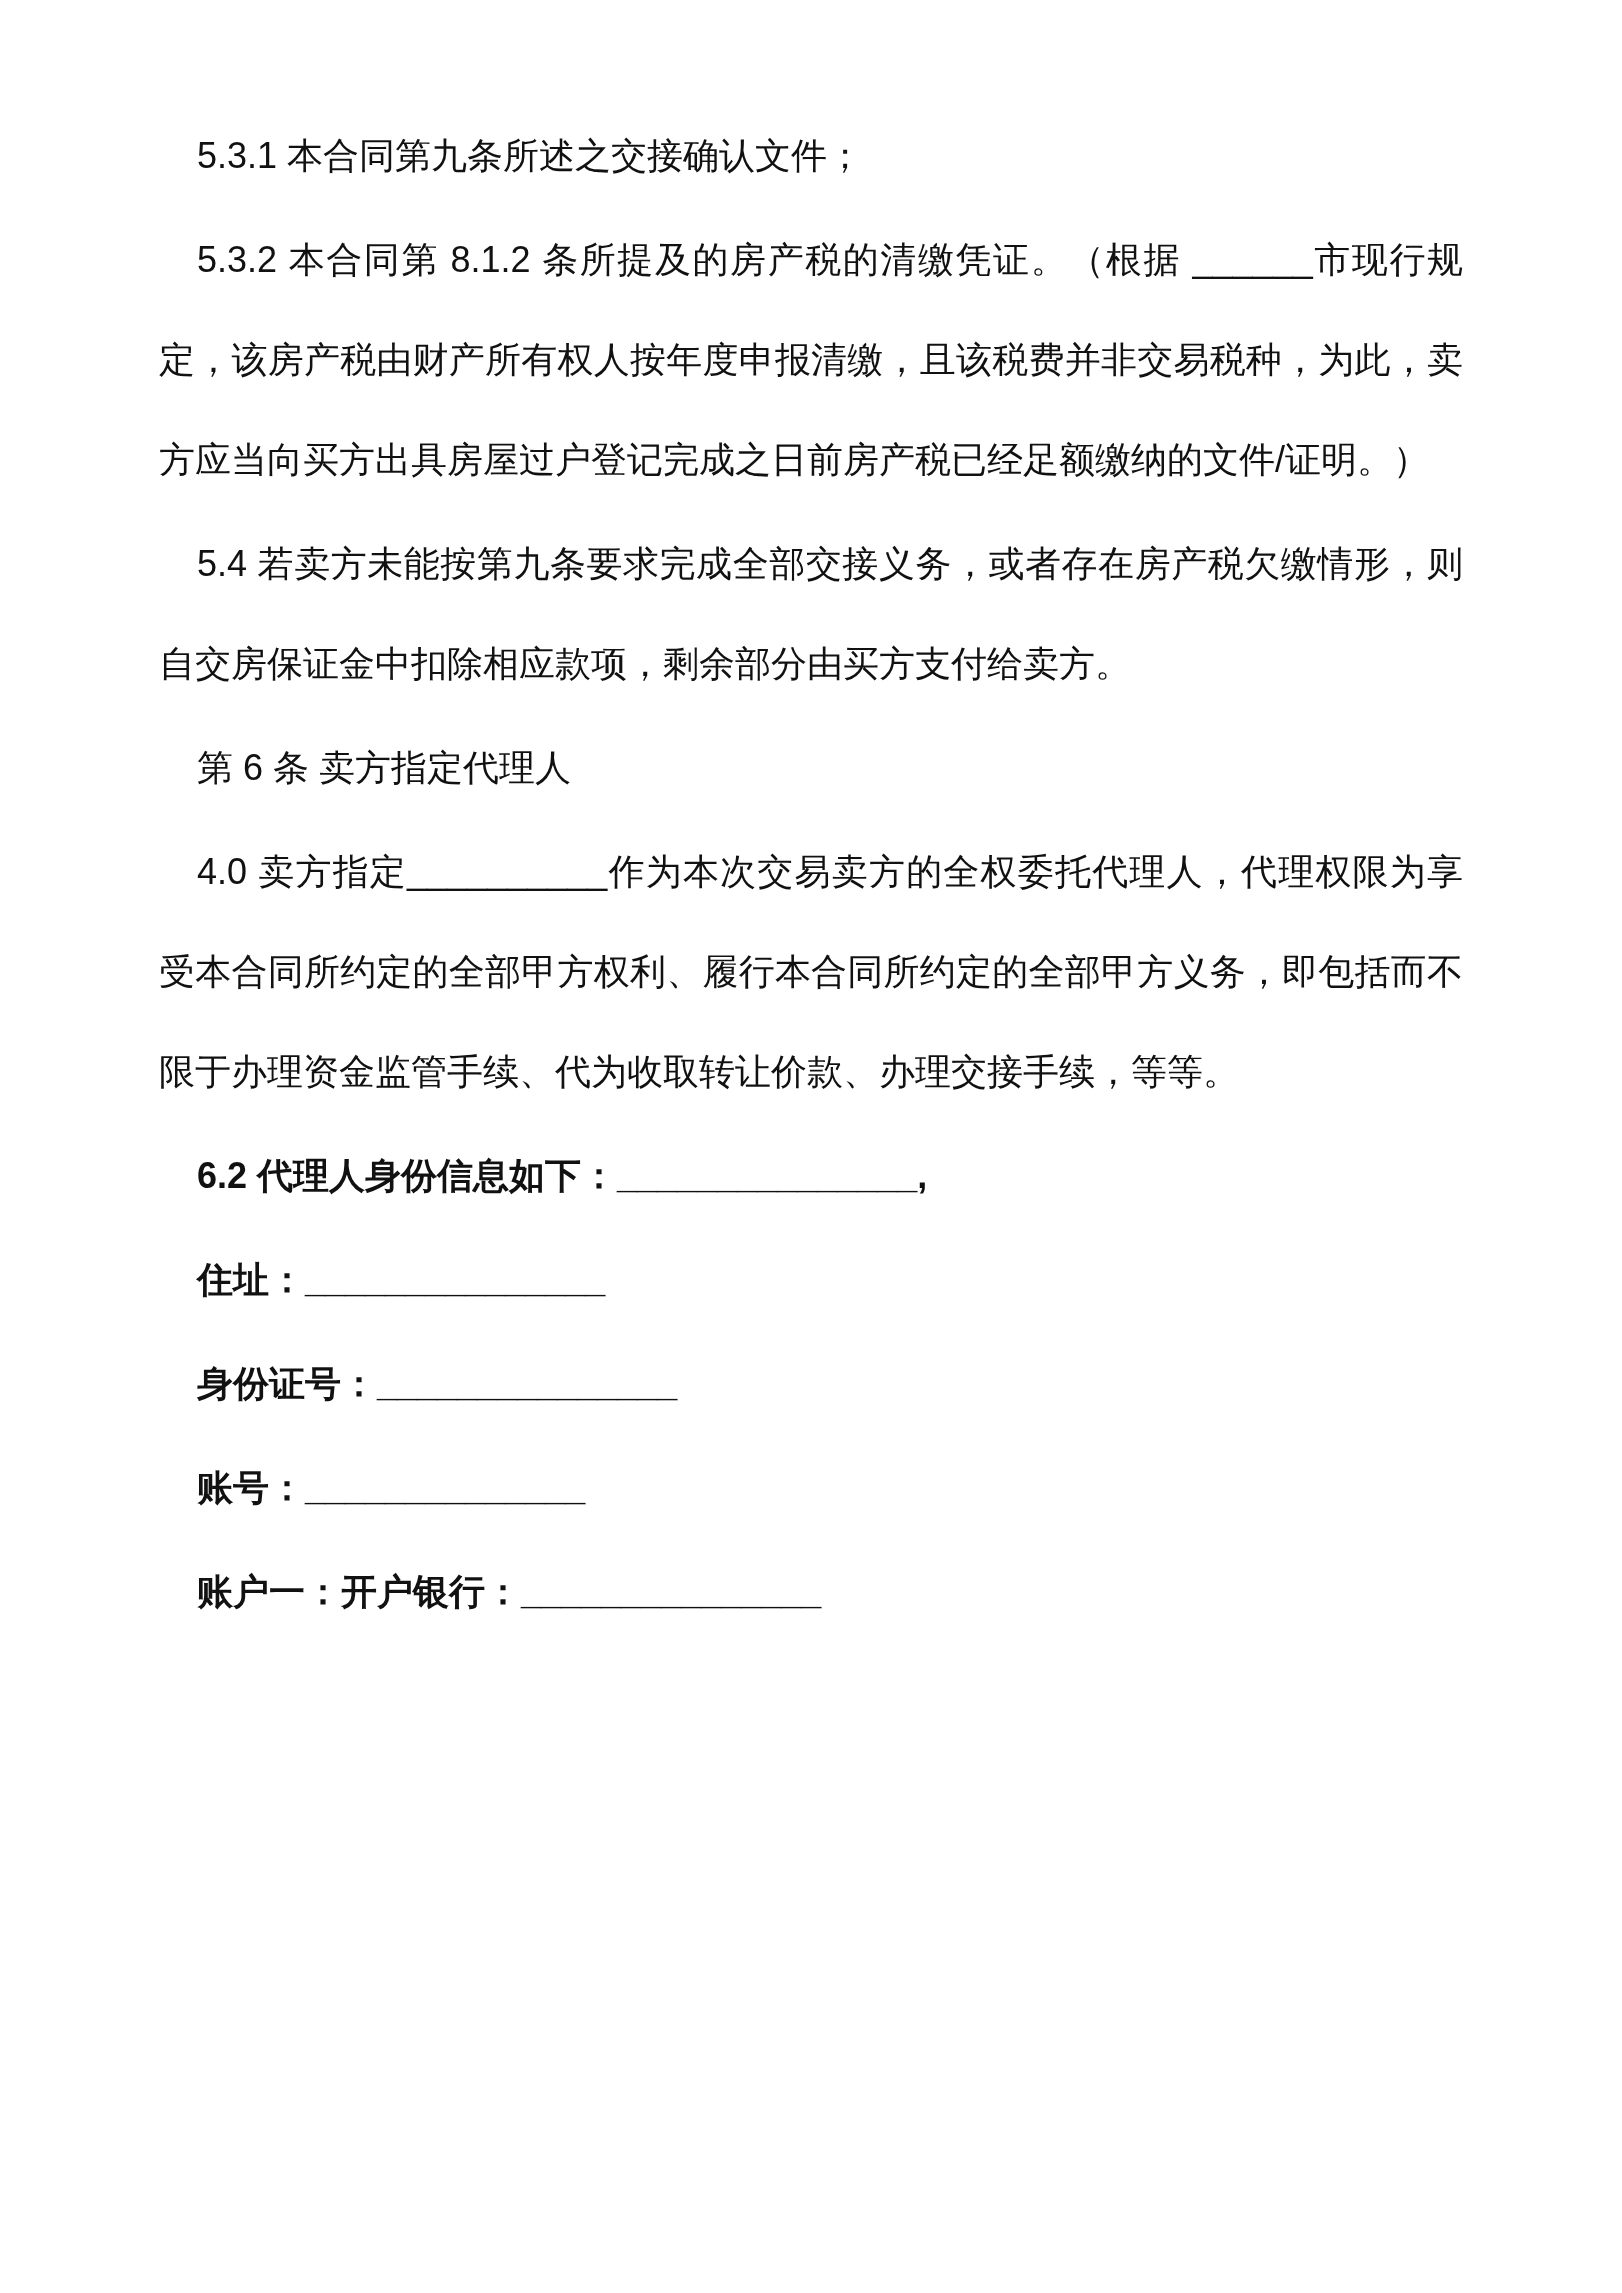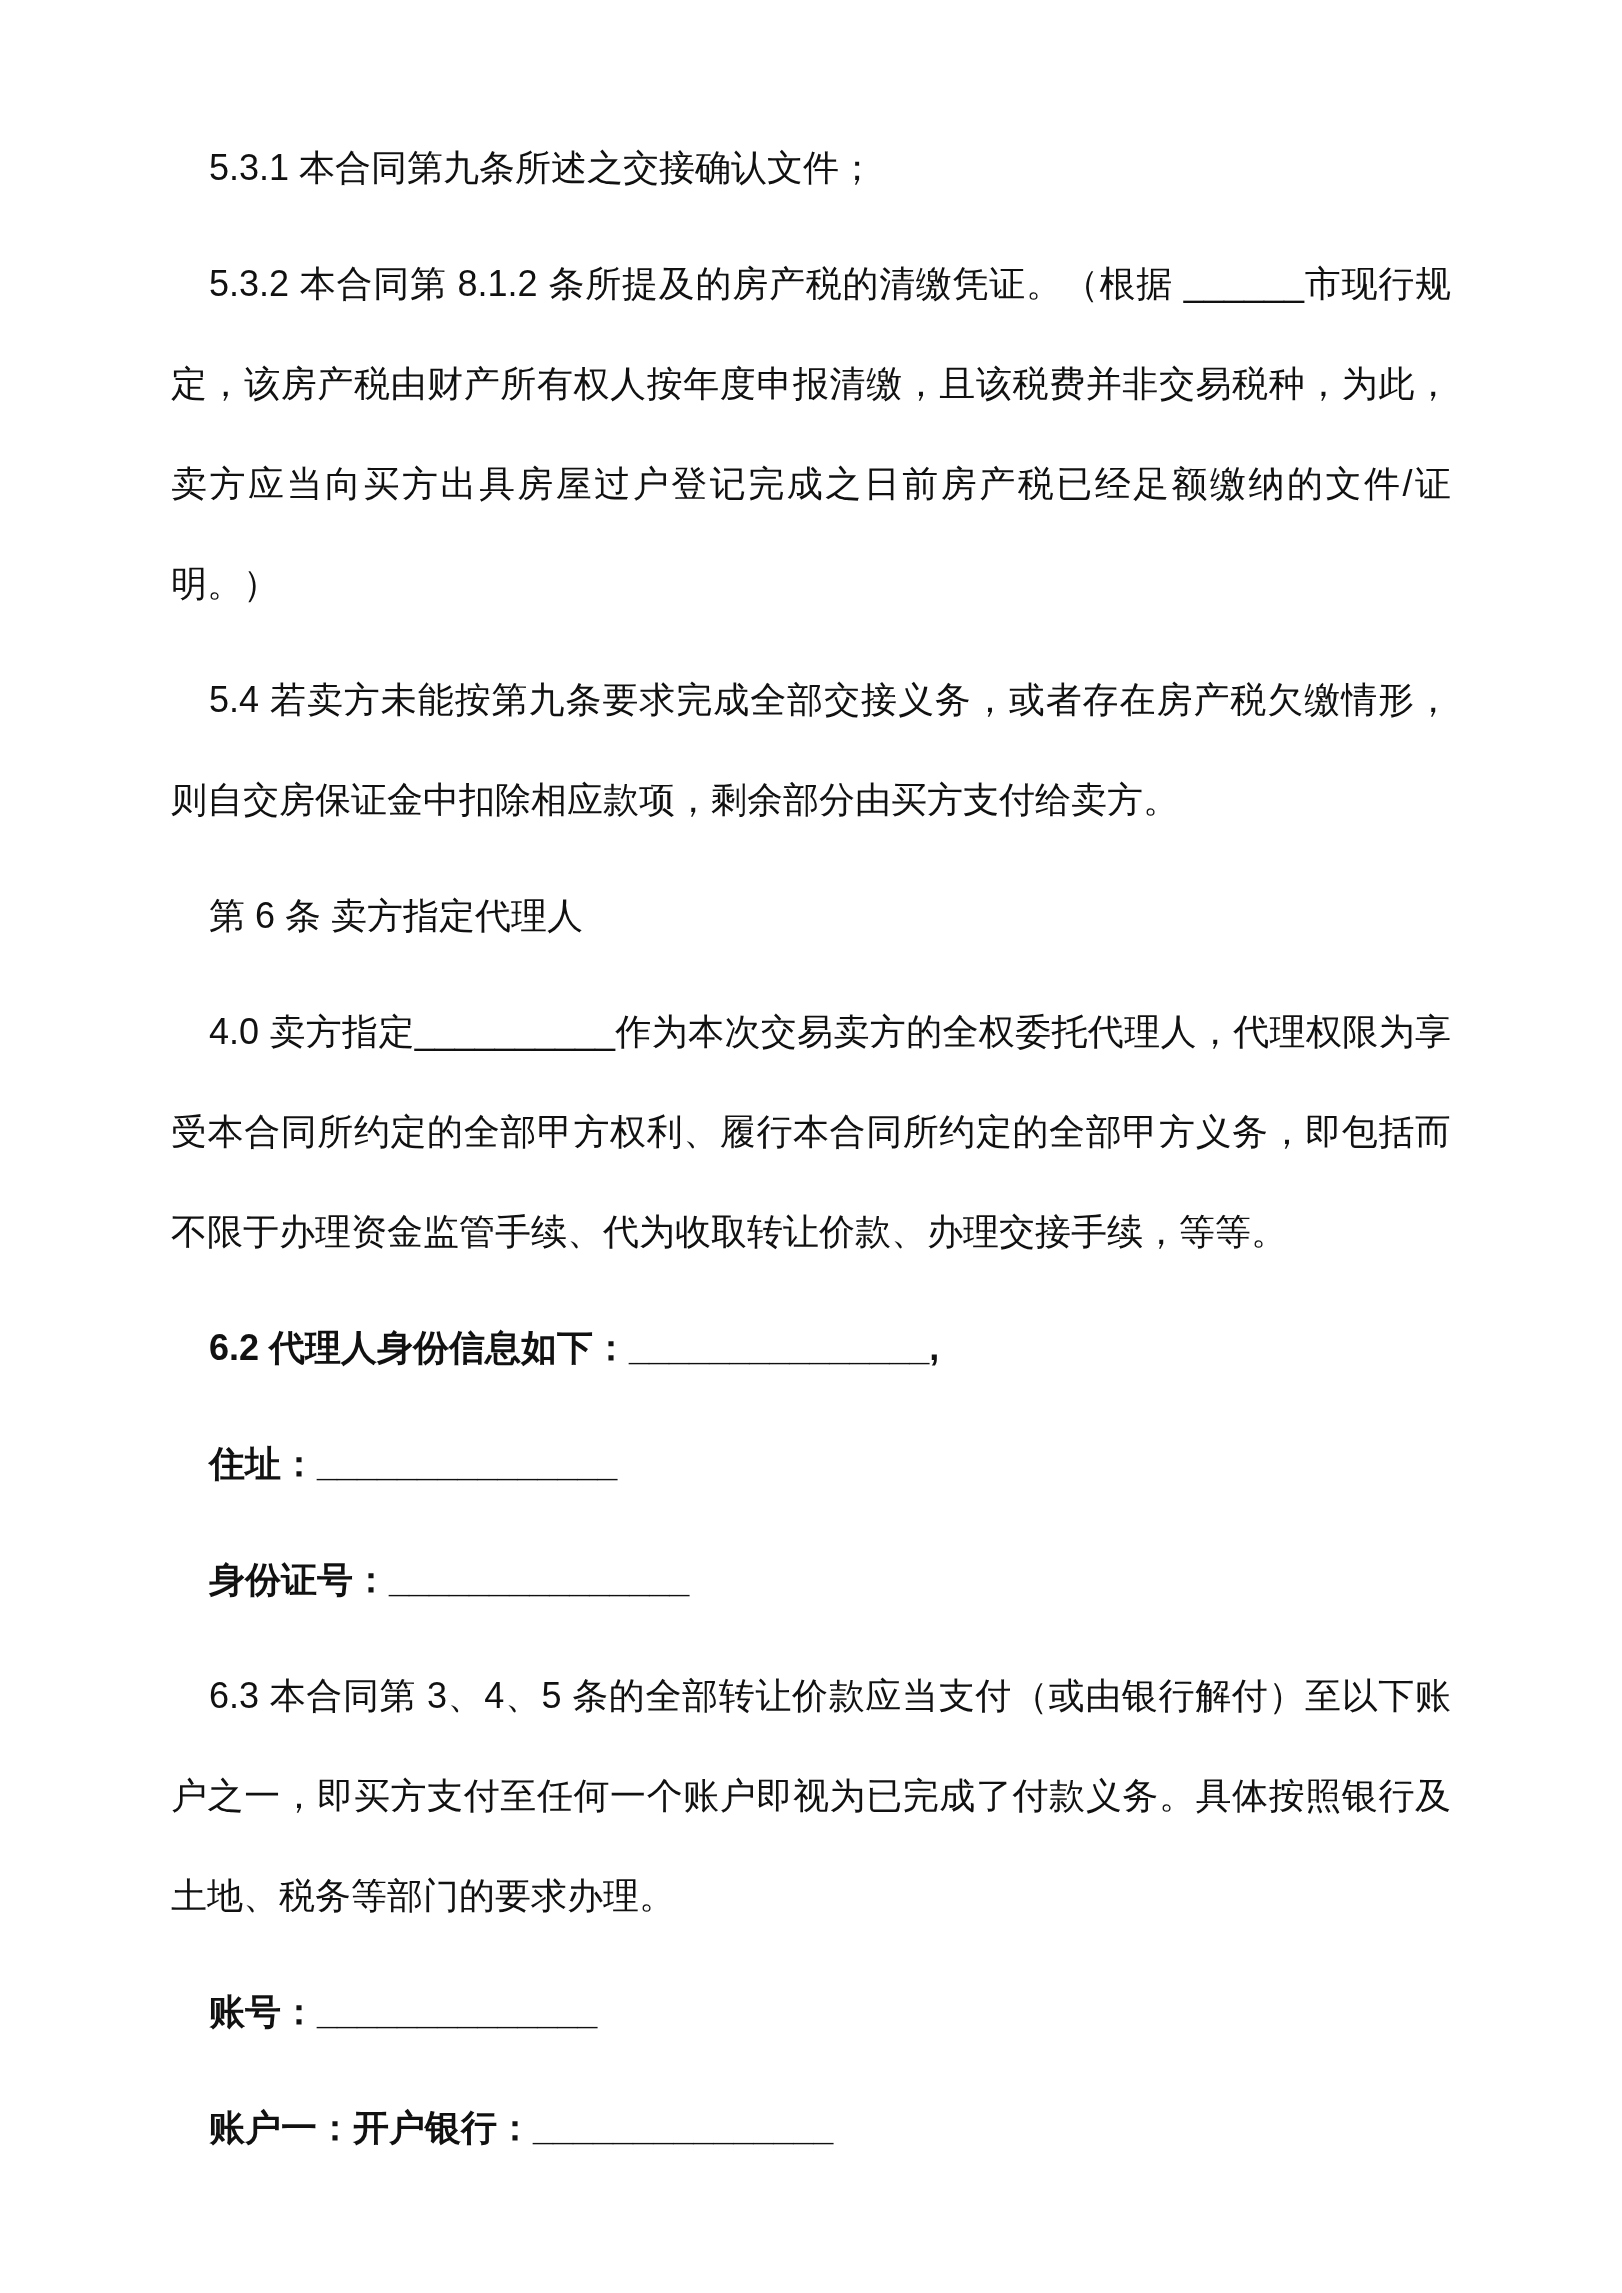--- a/index.html
+++ b/index.html
@@ -14,21 +14,21 @@
       background: #ffffff;
       box-sizing: border-box;
       padding: 102px 156px 0 155px;
       font-family: "Liberation Sans", "DejaVu Sans", sans-serif;
       color: #111111;
       font-size: 36px;
       line-height: 100px;
       overflow: hidden;
     }
     .page p {
-      margin: 16px;
+      margin: 4px;
       padding: 0;
       text-indent: 38px;
       text-align: justify;
       word-break: break-all;
     }
     .page p.heading {
       font-weight: normal;
       text-align: left;
     }
     .page p.short {
@@ -41,17 +41,16 @@
 
 <div class="page">
   <p class="body">5.3.1 本合同第九条所述之交接确认文件；</p>
   <p class="body">5.3.2 本合同第 8.1.2 条所提及的房产税的清缴凭证。（根据 ______市现行规定，该房产税由财产所有权人按年度申报清缴，且该税费并非交易税种，为此，卖方应当向买方出具房屋过户登记完成之日前房产税已经足额缴纳的文件/证明。）</p>
   <p class="body">5.4 若卖方未能按第九条要求完成全部交接义务，或者存在房产税欠缴情形，则自交房保证金中扣除相应款项，剩余部分由买方支付给卖方。</p>
   <p class="heading">第 6 条  卖方指定代理人</p>
   <p class="body">4.0 卖方指定__________作为本次交易卖方的全权委托代理人，代理权限为享受本合同所约定的全部甲方权利、履行本合同所约定的全部甲方义务，即包括而不限于办理资金监管手续、代为收取转让价款、办理交接手续，等等。</p>
   <p class="short">6.2 代理人身份信息如下：_______________,</p>
   <p class="short">住址：_______________</p>
   <p class="short">身份证号：_______________</p>
-  <p class="body">6.3  本合同第 3、4、5 条的全部转让价款应当支付（或由银行解付）至以下账户之一，即买方支付至任何一个账户即视为已完成了付款义务。具体按照银行及土地、税务等部门的要求办理。</p>
   <p class="short">账号：______________</p>
   <p class="short">账户一：开户银行：_______________</p>
 </div>
 
 
 </body></html>

